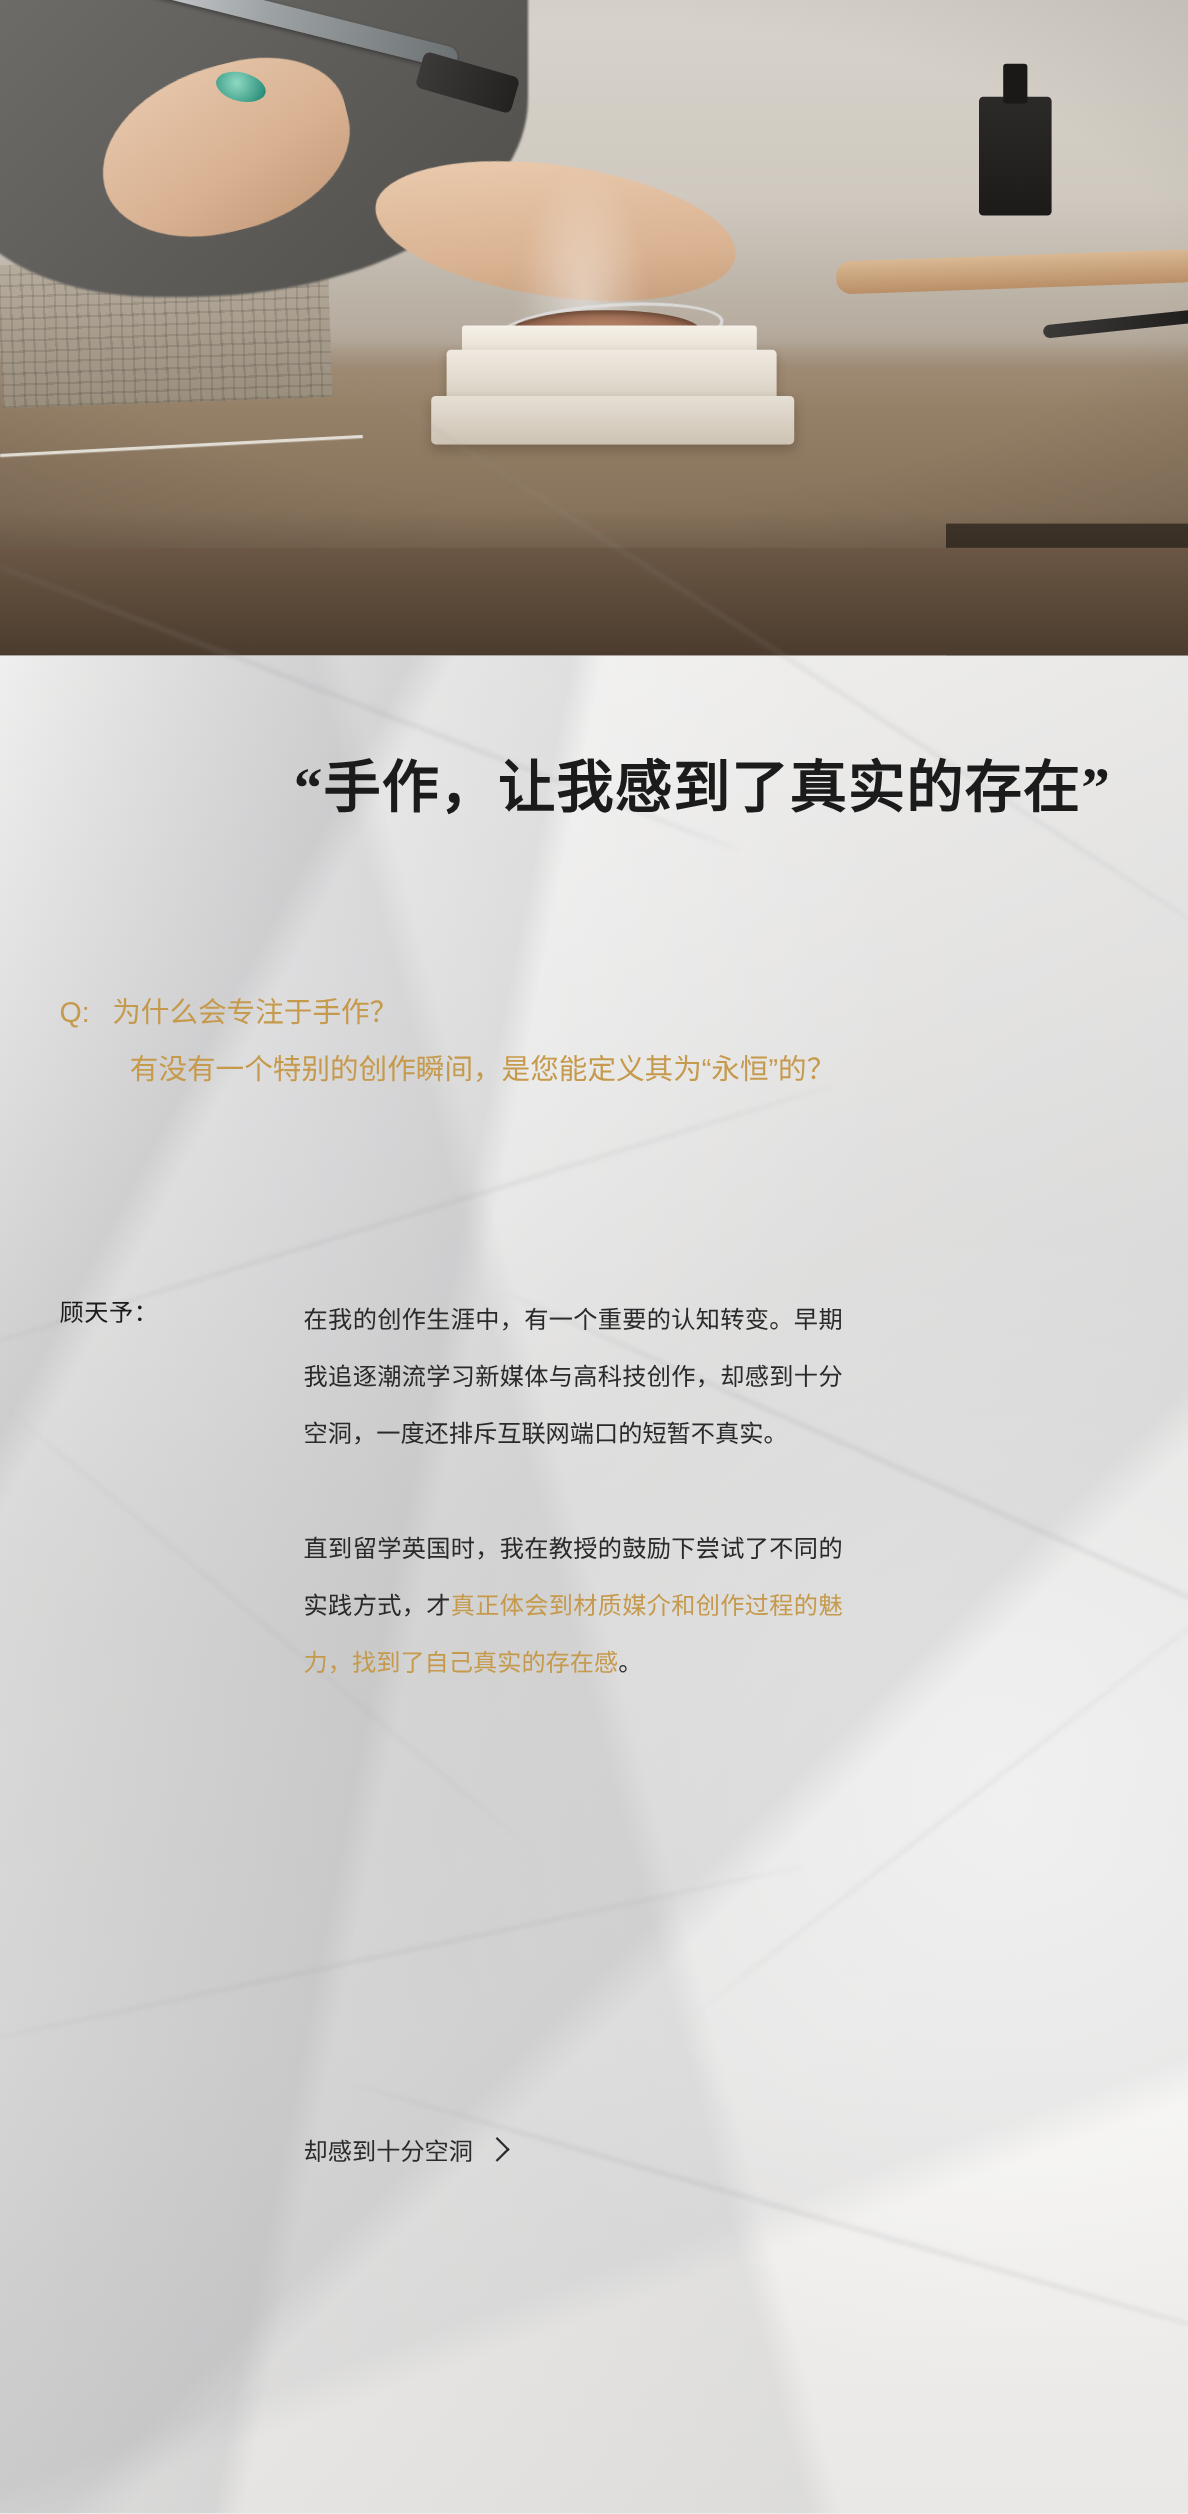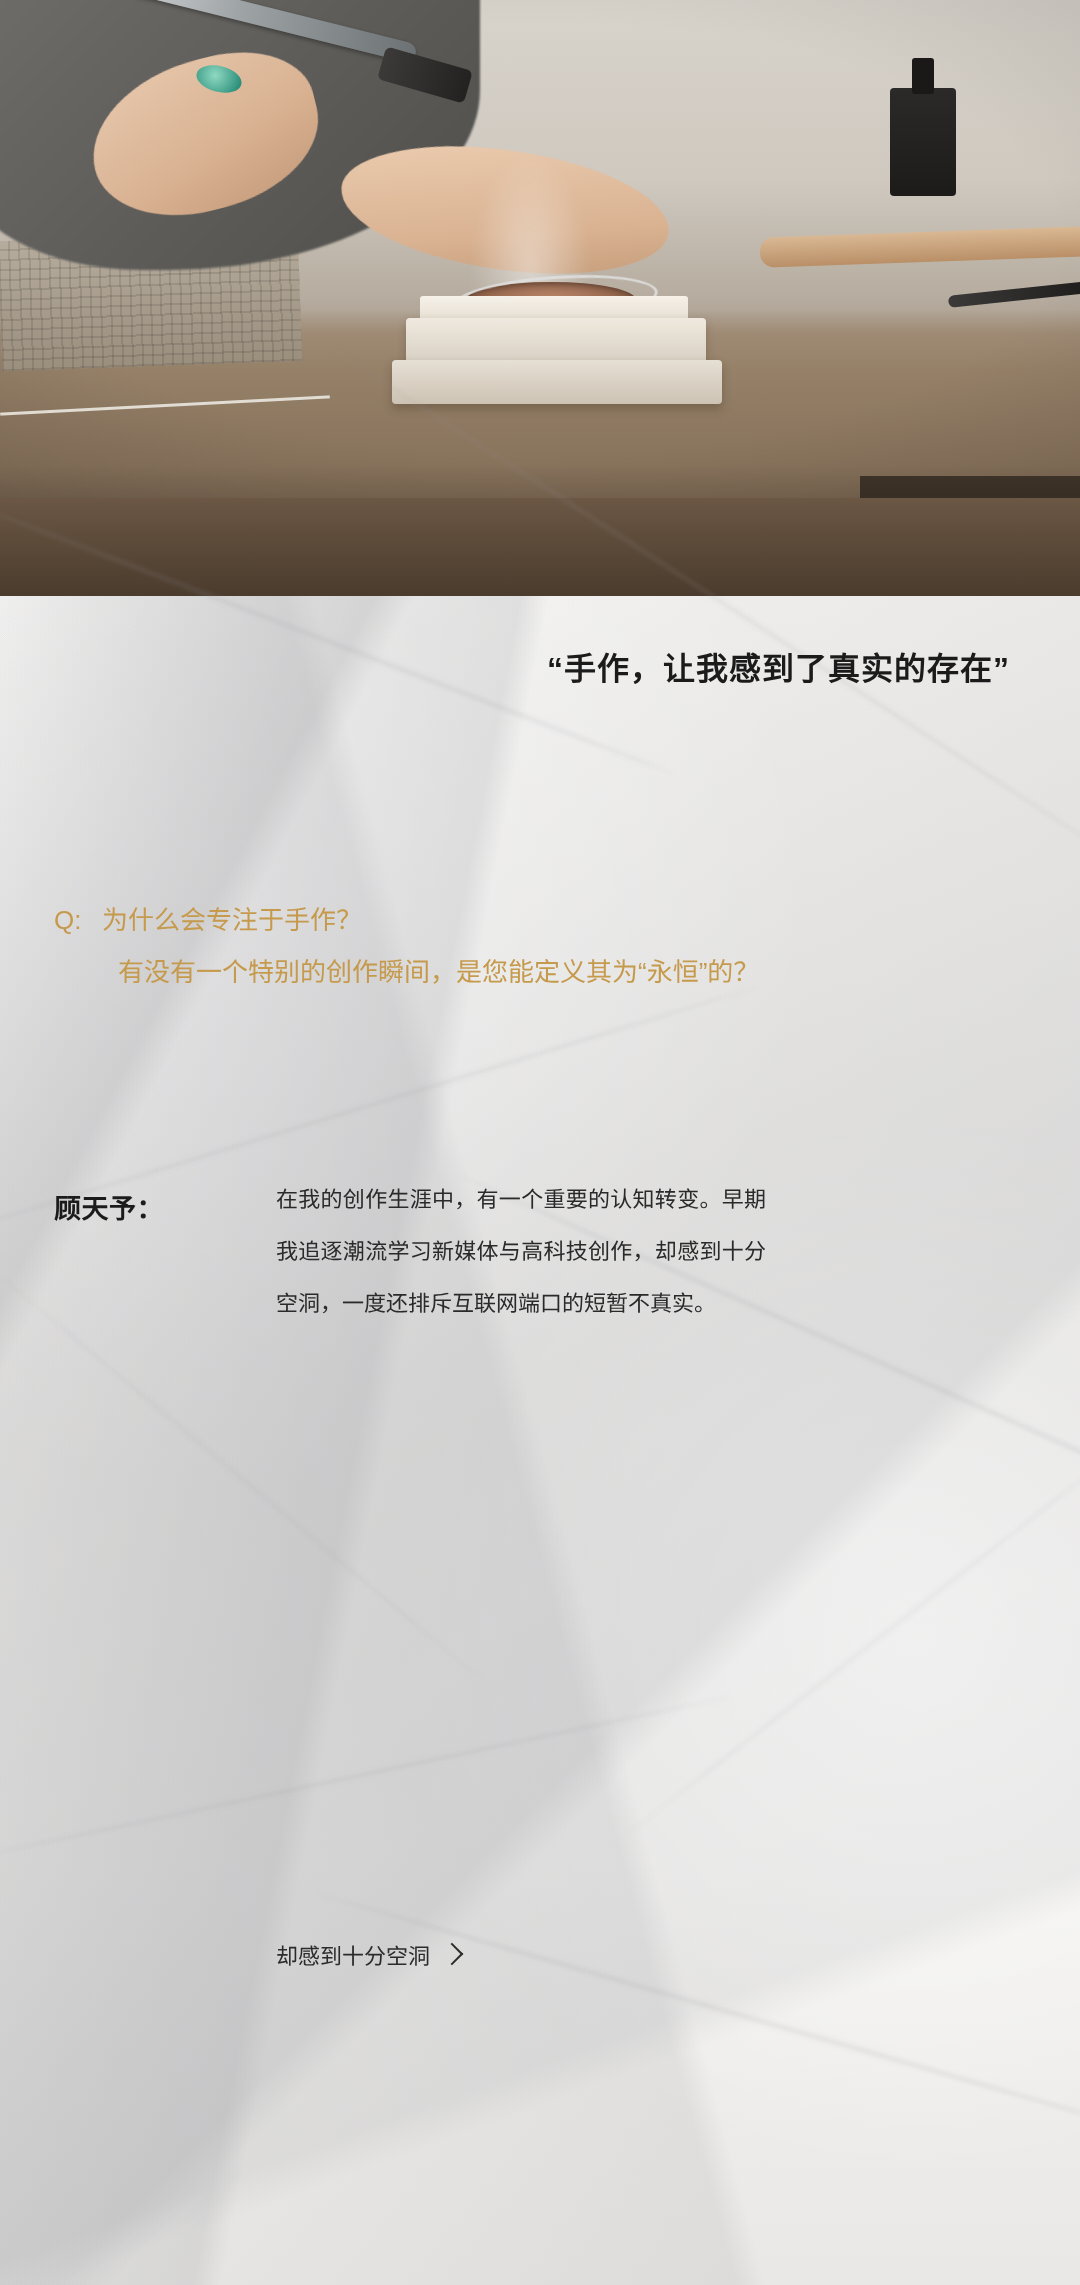--- a/index.html
+++ b/index.html
@@ -235,25 +235,25 @@
   .v3 { left: -120px; top: 520px; width: 900px; height: 3px; transform: rotate(-17deg); }
   .v4 { left: 420px; top: 760px; width: 900px; height: 4px; transform: rotate(24deg); }
   .v5 { left: -40px; top: 1180px; width: 780px; height: 3px; transform: rotate(-12deg); }
   .v6 { left: 300px; top: 1420px; width: 900px; height: 4px; transform: rotate(16deg); }
   .v7 { left: -80px; top: 880px; width: 640px; height: 2px; transform: rotate(40deg); }
   .v8 { left: 560px; top: 1040px; width: 640px; height: 2px; transform: rotate(-38deg); }
 
   
   .headline {
     position: absolute;
-    left: 0; top: 47px;
+    left: 0; top: 78px;
     width: 1010px;
     text-align: right;
-    font-family: Liberation Sans, sans-serif;
-    font-size: 32px;
+    font-family: Liberation Serif, serif;
+    font-size: 52px;
     font-weight: bold;
     color: #1b1b1b;
     letter-spacing: 1px;
   }
 
   .question {
     position: absolute;
     left: 54px; top: 298px;
     width: 970px;
     color: #c69a4c;
@@ -272,24 +272,24 @@
     margin-left: 64px;
   }
 
   .answer {
     position: absolute;
     left: 54px; top: 578px;
     width: 990px;
   }
   .answer-name {
     position: absolute;
-    left: 0; top: 13px;
+    left: 0; top: 1px;
     width: 160px;
-    font-size: 27px;
-    font-weight: bold;
+    font-size: 22px;
+    font-weight: normal;
     color: #1b1b1b;
     letter-spacing: 0.5px;
   }
   .answer-body {
     margin-left: 222px;
     width: 490px;
     font-size: 22px;
     line-height: 52px;
     color: #2a2a2a;
     text-align: justify;
@@ -363,20 +363,23 @@
         <span class="q-mark">Q:</span>
         <span>为什么会专注于手作？</span>
       </div>
       <div class="q-text2">有没有一个特别的创作瞬间，是您能定义其为“永恒”的？</div>
     </div>
 
     <div class="answer">
       <div class="answer-name">顾天予：</div>
       <div class="answer-body">
         <p>在我的创作生涯中，有一个重要的认知转变。早期我追逐潮流学习新媒体与高科技创作，却感到十分空洞，一度还排斥互联网端口的短暂不真实。</p>
+        <p>
+          <span>直到留学英国时，我在教授的鼓励下尝试了不同的实践方式，才</span><span class="hl">真正体会到材质媒介和创作过程的魅力，找到了自己真实的存在感</span><span>。</span>
+        </p>
       </div>
     </div>
 
     <div class="more">
       <span>却感到十分空洞</span>
       <span class="chev"></span>
     </div>
   </div>
 
 </div>

